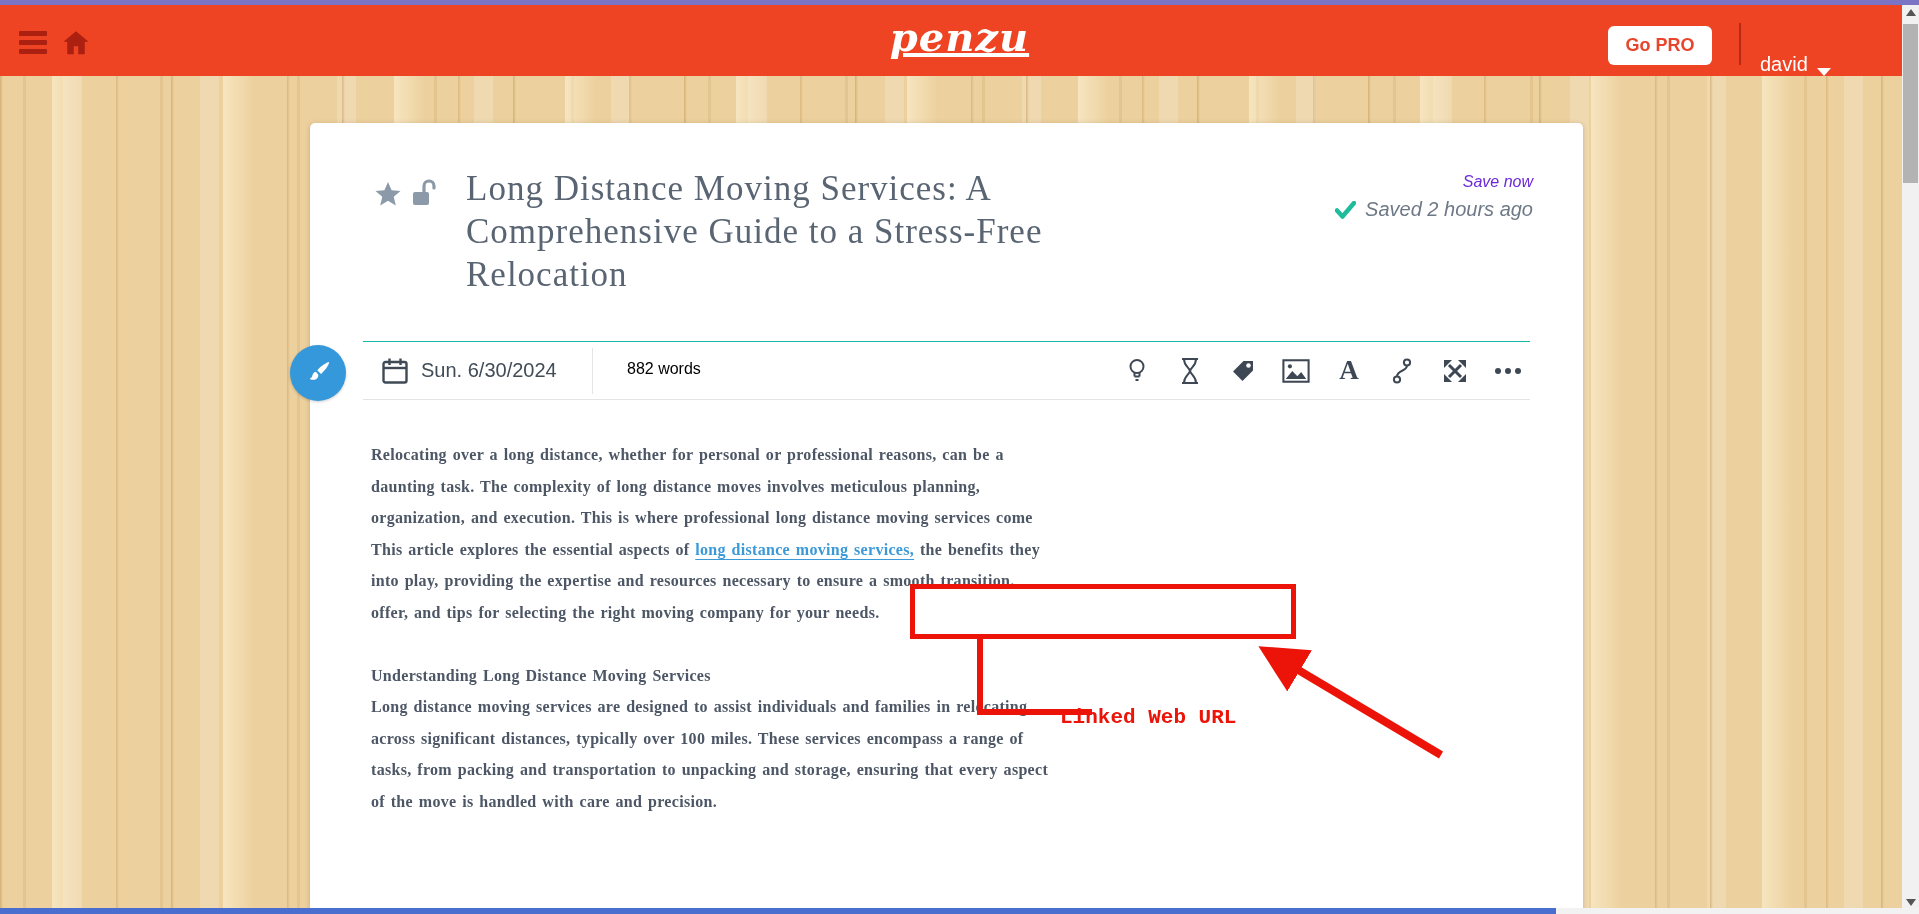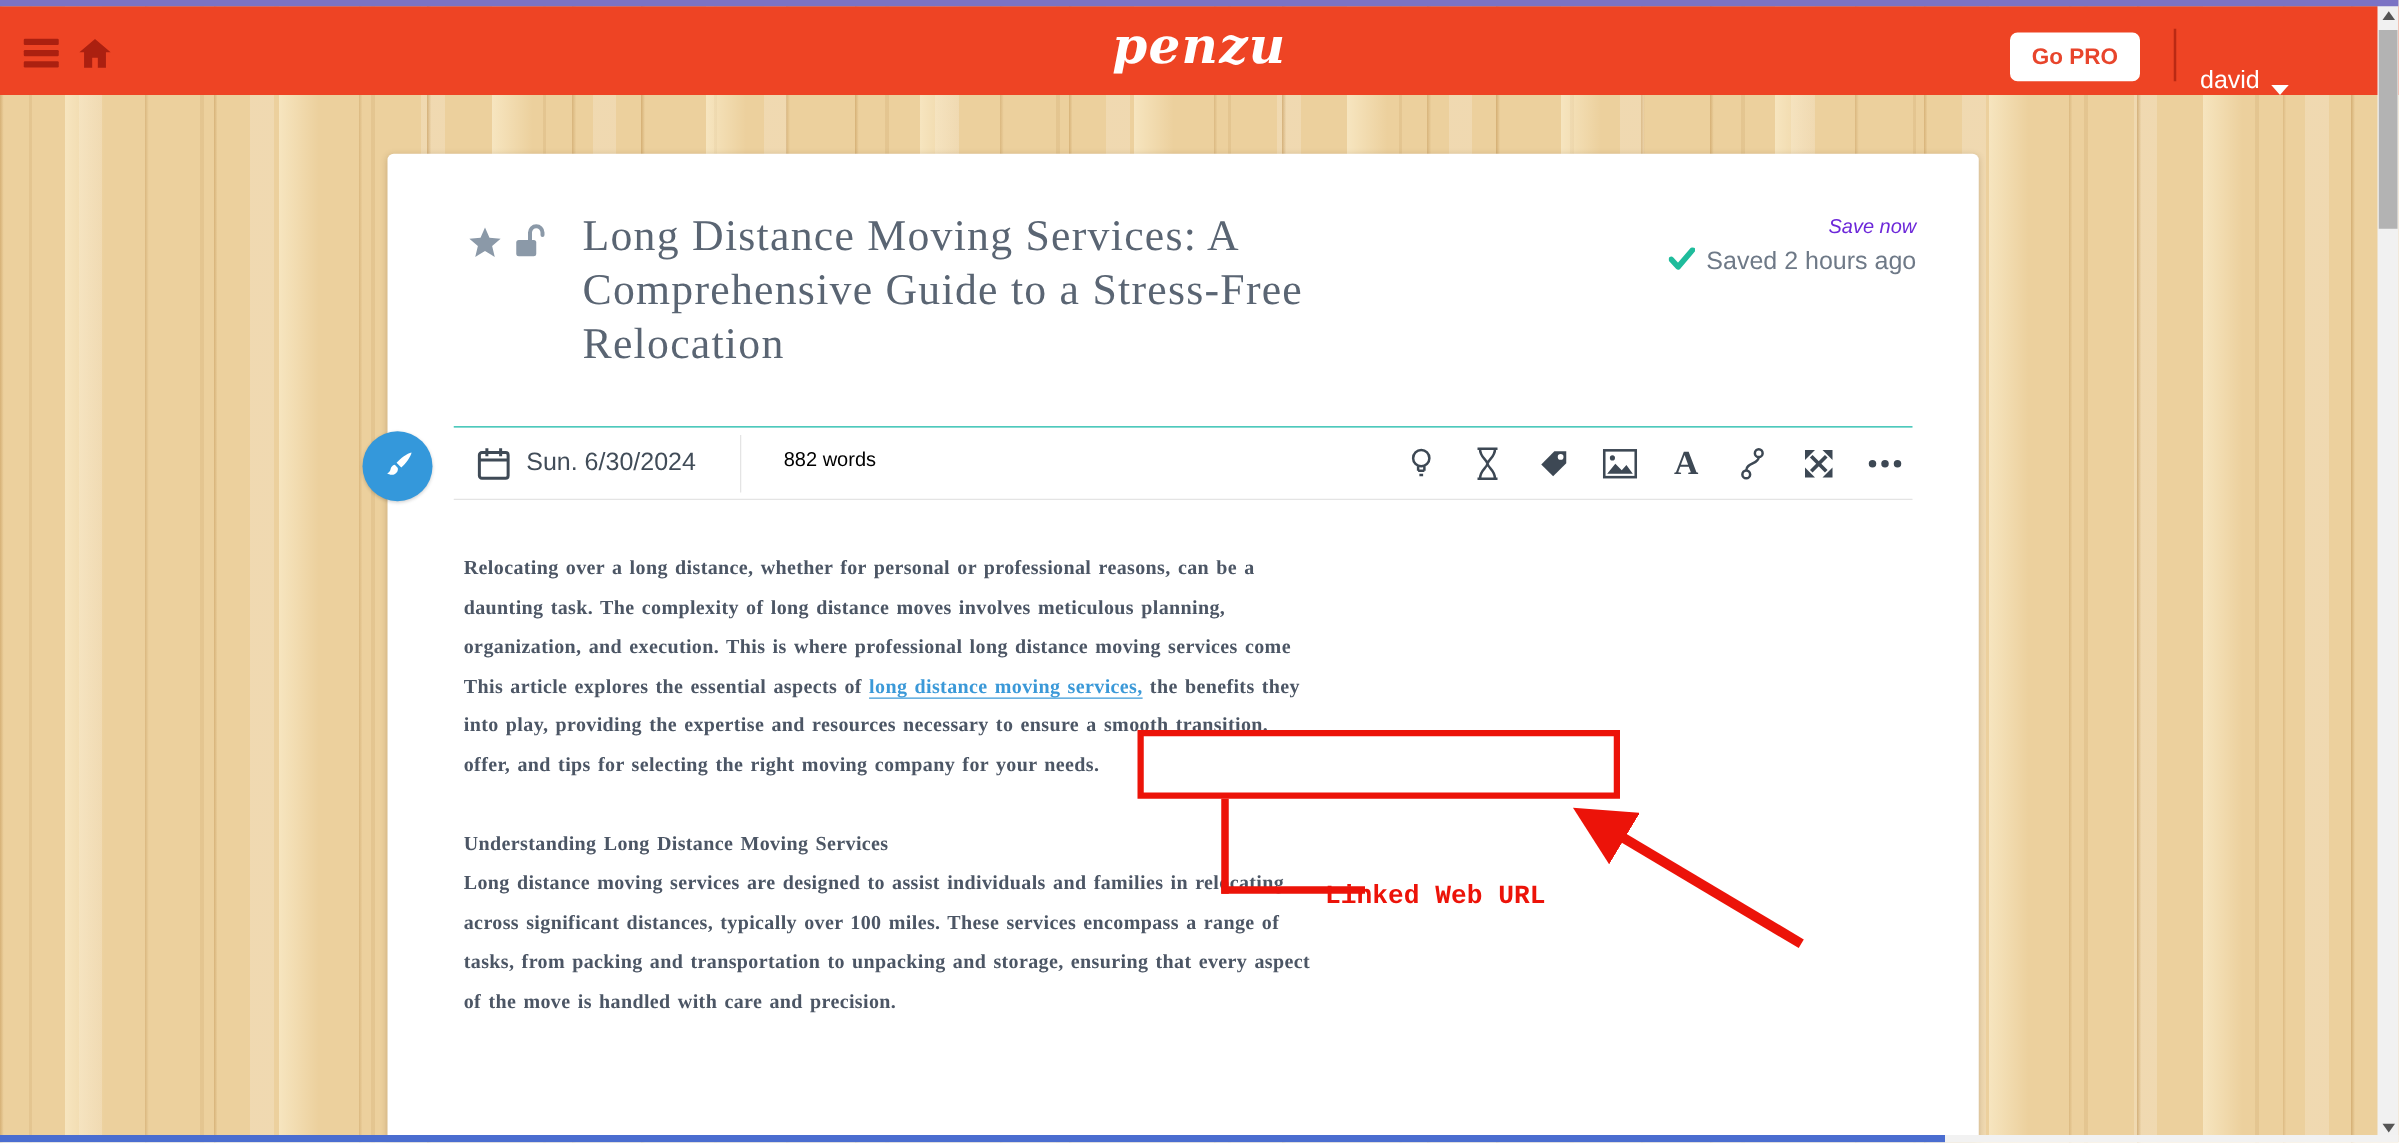--- a/index.html
+++ b/index.html
@@ -23,39 +23,39 @@
   .top-strip{position:absolute;left:0;top:0;width:1919px;height:5px;background:#7b73c4;z-index:90;}
   .bottom-strip-blue{position:absolute;left:0;top:908px;width:1556px;height:6px;background:#4a6dd0;z-index:90;}
   .bottom-strip-light{position:absolute;left:1556px;top:908px;width:363px;height:6px;background:#f2f2f2;z-index:90;}
 
   
   .app-header{position:absolute;left:0;top:5px;width:1919px;height:71px;background:#ee4424;z-index:20;}
   .menu-btn{position:absolute;left:19px;top:26px;width:29px;height:24px;cursor:pointer;}
   .menu-btn i{display:block;width:28px;height:4.6px;background:#ab2010;border-radius:1px;margin-bottom:4.6px;}
   .home-btn{position:absolute;left:61px;top:23px;width:30px;height:30px;cursor:pointer;}
   .logo{position:absolute;left:50%;top:8px;transform:translateX(-50%);color:#fff;
-    font-family:"DejaVu Serif",serif;font-style:italic;font-weight:bold;font-size:40px;letter-spacing:1px;}
+    font-family:"DejaVu Serif",serif;font-style:italic;font-weight:bold;font-size:40px;letter-spacing:1px;text-decoration:underline;}
   .gopro-btn{position:absolute;left:1608px;top:21px;width:104px;height:39px;background:#fff;border:none;border-radius:6px;
     color:#e8452c;font-weight:bold;font-size:18px;font-family:"Liberation Sans",sans-serif;cursor:pointer;}
   .hdr-divider{position:absolute;left:1739px;top:18px;width:2px;height:42px;background:#a8200e;opacity:.75;}
   .user-menu{position:absolute;left:1760px;top:0;height:71px;display:flex;align-items:flex-end;gap:9px;color:#fff;font-size:20px;cursor:pointer;}
   .caret{width:0;height:0;border-left:7px solid transparent;border-right:7px solid transparent;border-top:8px solid #fff;}
 
   
   .card{position:absolute;left:310px;top:123px;width:1273px;height:791px;background:#fff;border-radius:5px 5px 0 0;
     box-shadow:0 1px 5px rgba(90,60,20,.25);z-index:10;}
 
   .star-ic{position:absolute;left:64px;top:57px;width:28px;height:28px;cursor:pointer;}
   .lock-ic{position:absolute;left:100px;top:55px;width:27px;height:31px;cursor:pointer;}
   .entry-title{position:absolute;left:156px;top:44px;width:720px;color:#5a6573;
     font-family:"Liberation Serif",serif;font-size:35px;line-height:43px;letter-spacing:1px;}
   .save-block{position:absolute;right:50px;top:50px;text-align:right;}
   .save-now{color:#6d28d9;font-style:italic;font-size:16px;text-decoration:none;display:inline-block;cursor:pointer;}
-  .saved-line{margin-top:7px;display:flex;align-items:flex-start;justify-content:flex-end;gap:9px;
-    color:#6e7987;font-size:20px;}
+  .saved-line{margin-top:7px;display:flex;align-items:center;justify-content:flex-end;gap:9px;
+    color:#6e7987;font-style:italic;font-size:20px;}
 
   .toolbar-row{position:absolute;left:53px;top:218px;width:1167px;height:59px;
     border-top:1px solid #14b8a6;border-bottom:1px solid #e4e4e4;}
   .cal-ic{position:absolute;left:18px;top:15px;width:28px;height:28px;cursor:pointer;}
   .date-txt{position:absolute;left:58px;top:17px;font-size:20px;color:#414c58;cursor:pointer;}
   .tb-divider{position:absolute;left:229px;top:6px;width:1px;height:46px;background:#e4e4e4;}
   .words-txt{position:absolute;left:264px;top:18px;font-size:16px;color:#000000;}
   .tb-icons{position:absolute;right:8px;top:0;height:100%;display:flex;align-items:center;gap:25px;}
   .tb-icons .ic{width:28px;height:28px;display:flex;align-items:center;justify-content:center;cursor:pointer;}
   .font-glyph{font-family:"Liberation Serif",serif;font-weight:bold;font-size:27px;color:#3d4854;line-height:1;}

